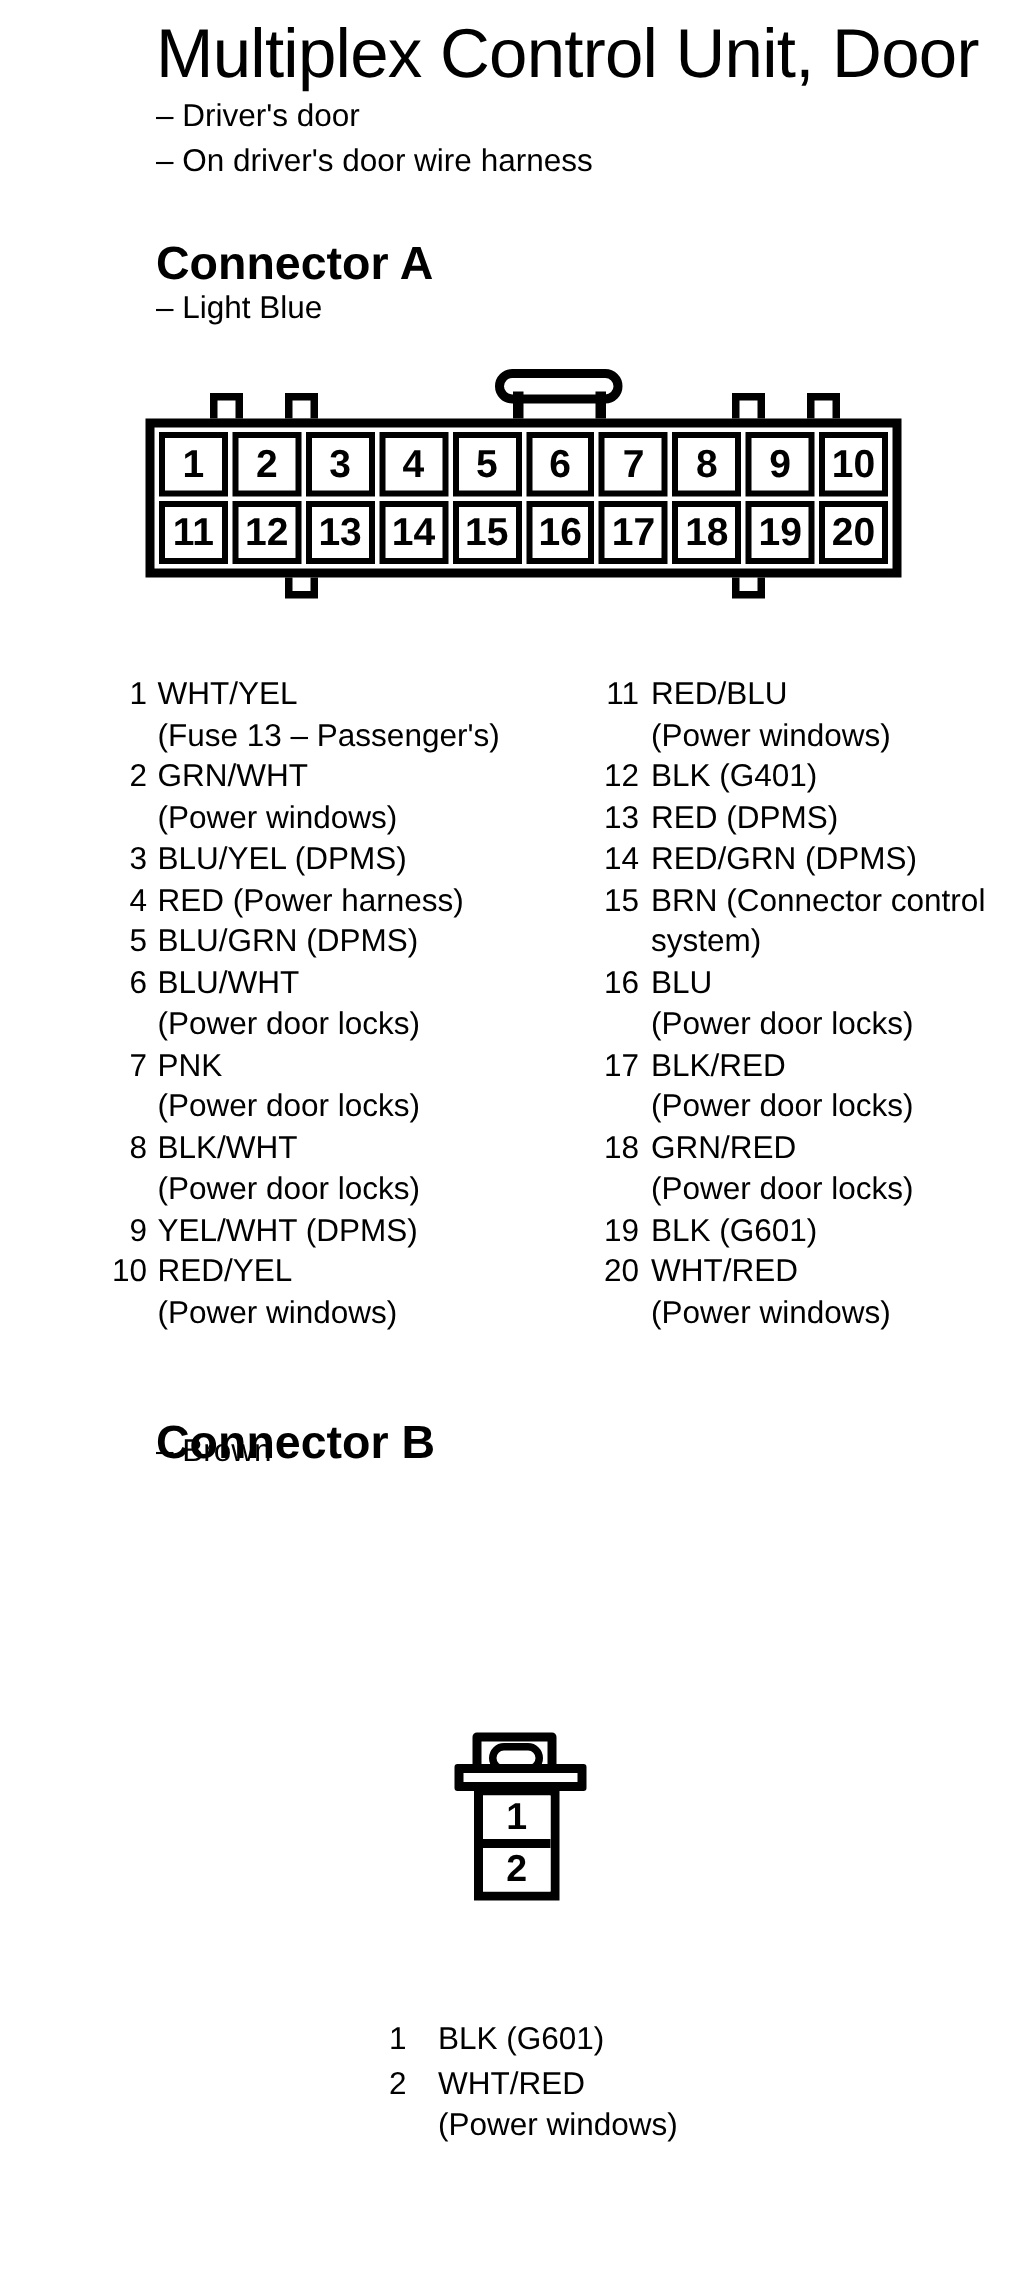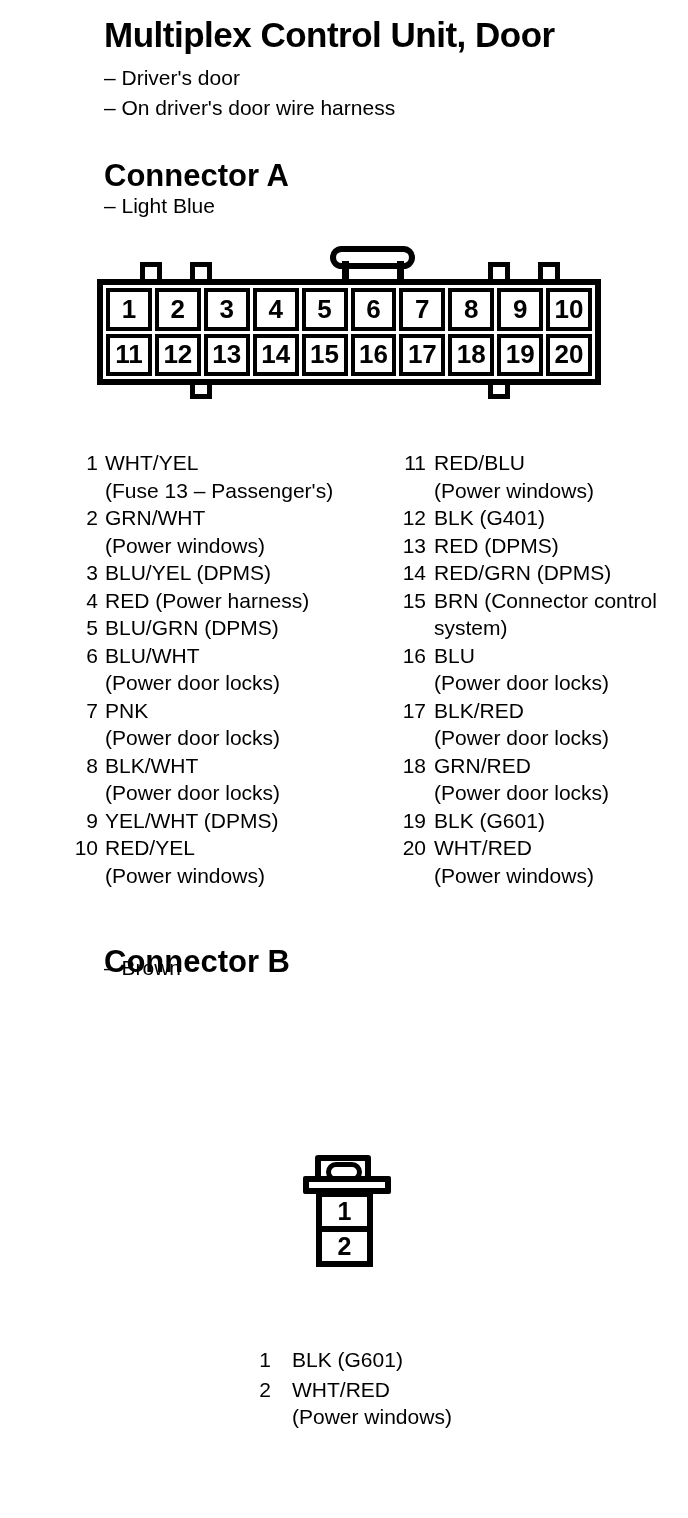--- a/index.html
+++ b/index.html
@@ -4,21 +4,21 @@
 <style>
   html,body { margin:0; padding:0; background:#ffffff; }
   .page {
     position:relative; width:688px; height:1518px;
     background:#ffffff; color:#000;
     font-family:"Liberation Sans", sans-serif;
     overflow:hidden;
   }
   .title {
     position:absolute; left:104px; top:14px;
-    font-size:35px; font-weight:bold; line-height:42px;
+    font-size:46px; font-weight:normal; line-height:42px;
     letter-spacing:-0.5px; white-space:nowrap;
   }
   .subtitles { position:absolute; left:104px; top:63px; font-size:21px; line-height:30px; }
   .dash-line { white-space:nowrap; }
   .h2 {
     position:absolute; left:104px;
     font-size:31px; font-weight:bold; line-height:36px; white-space:nowrap;
   }
   .h2.conn-a-h { top:146px;margin-top:12px; }
   .h2.conn-b-h { top:944px; }

